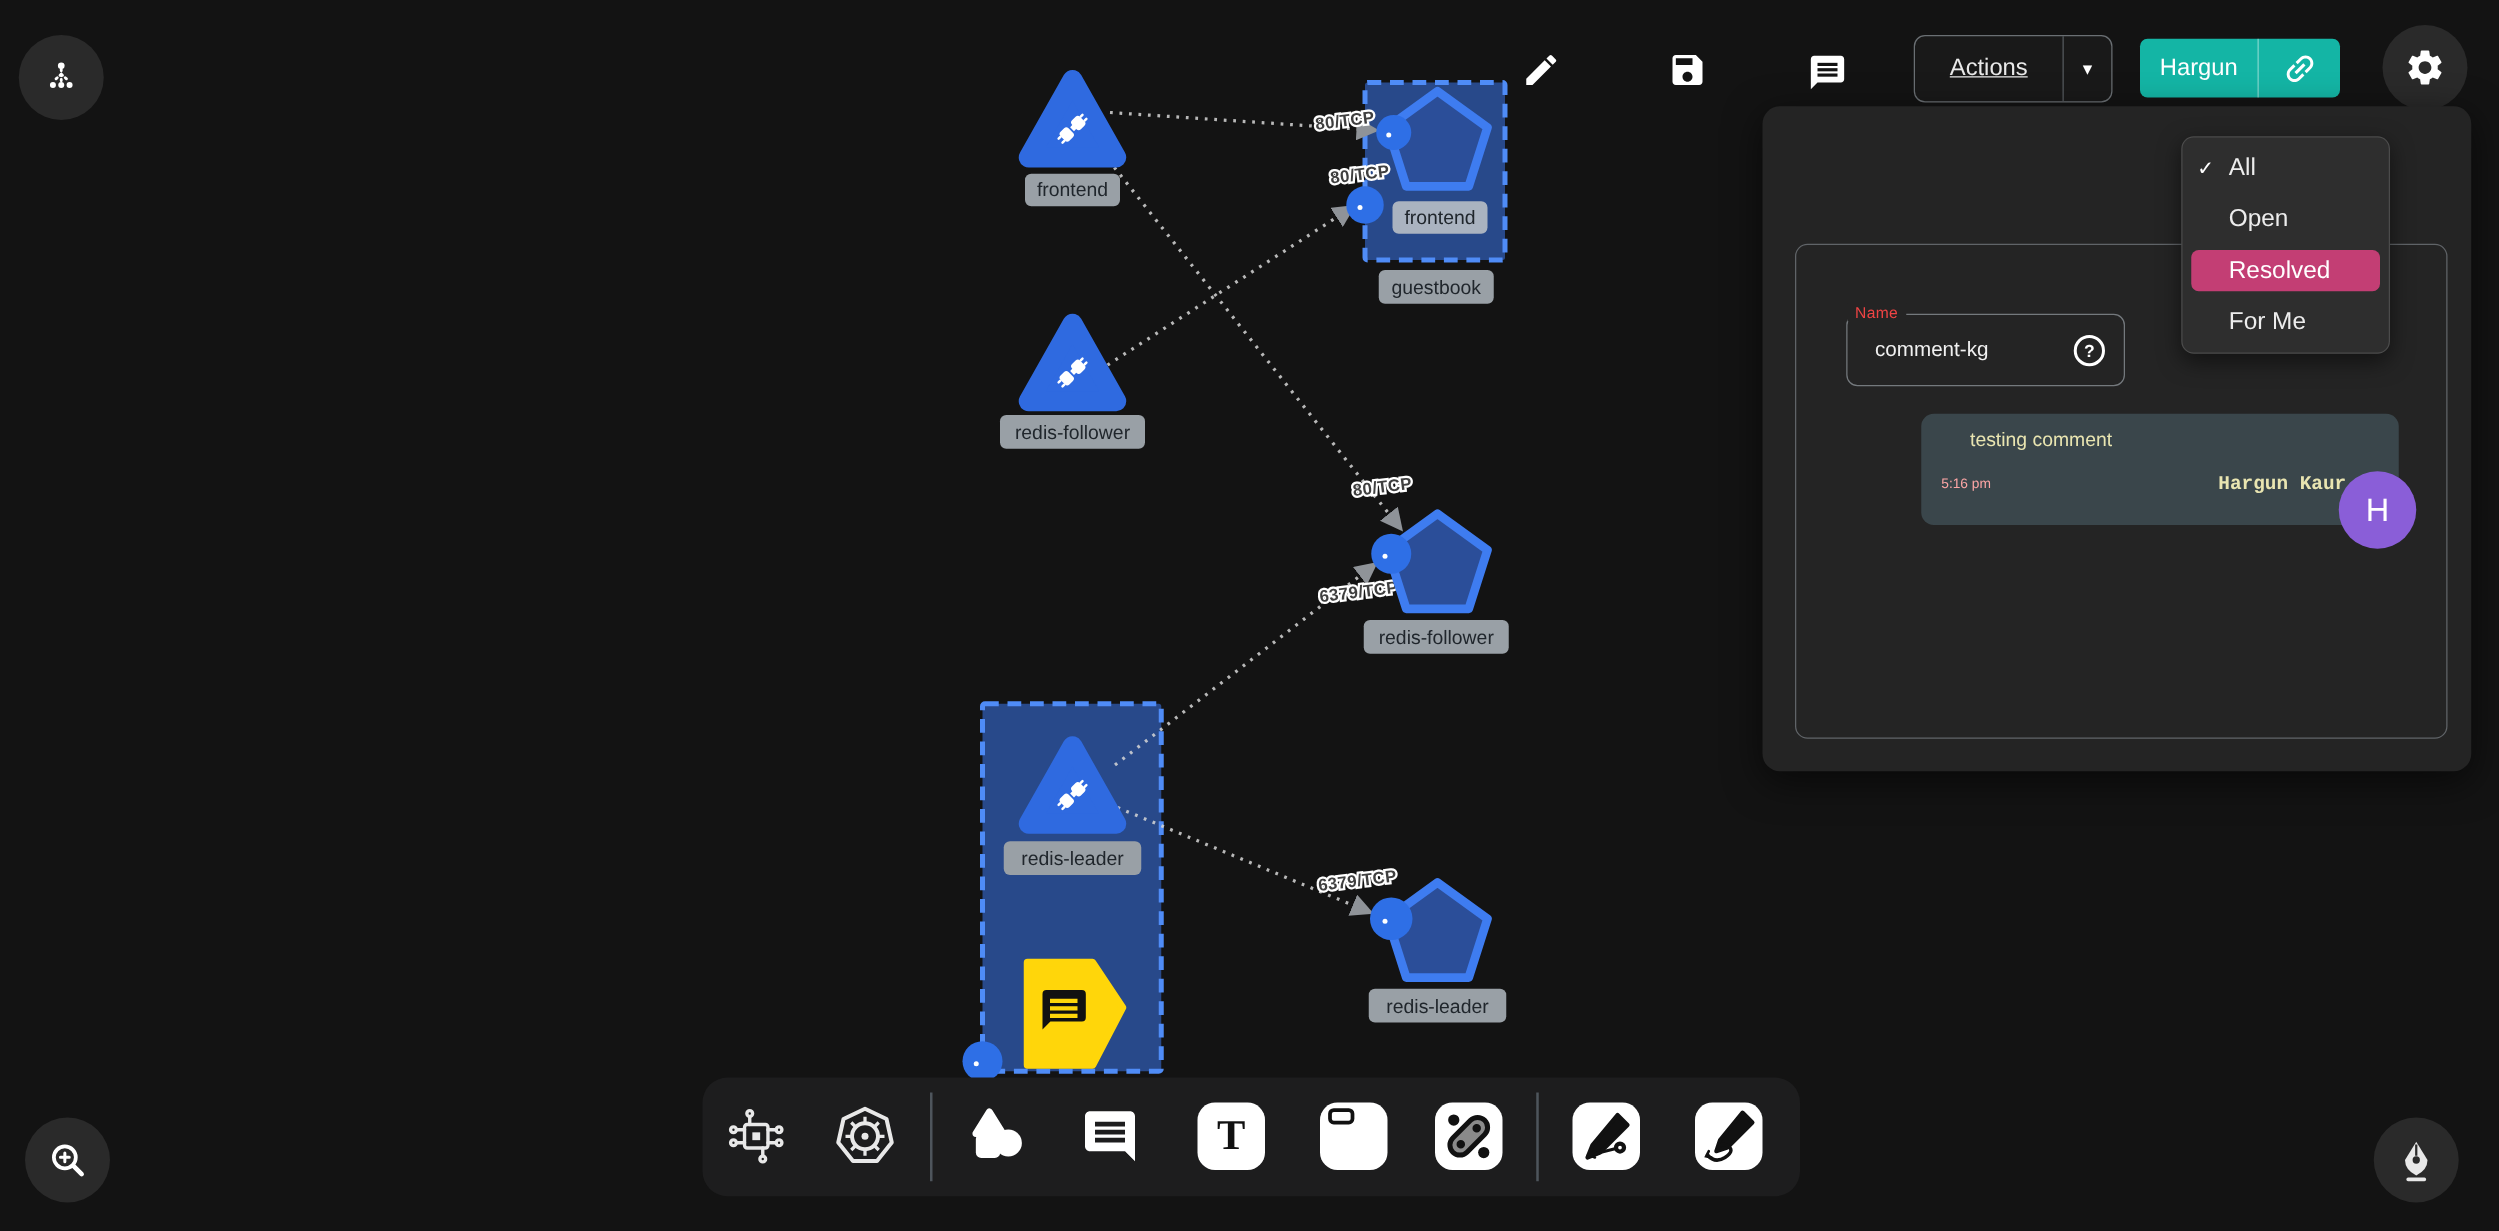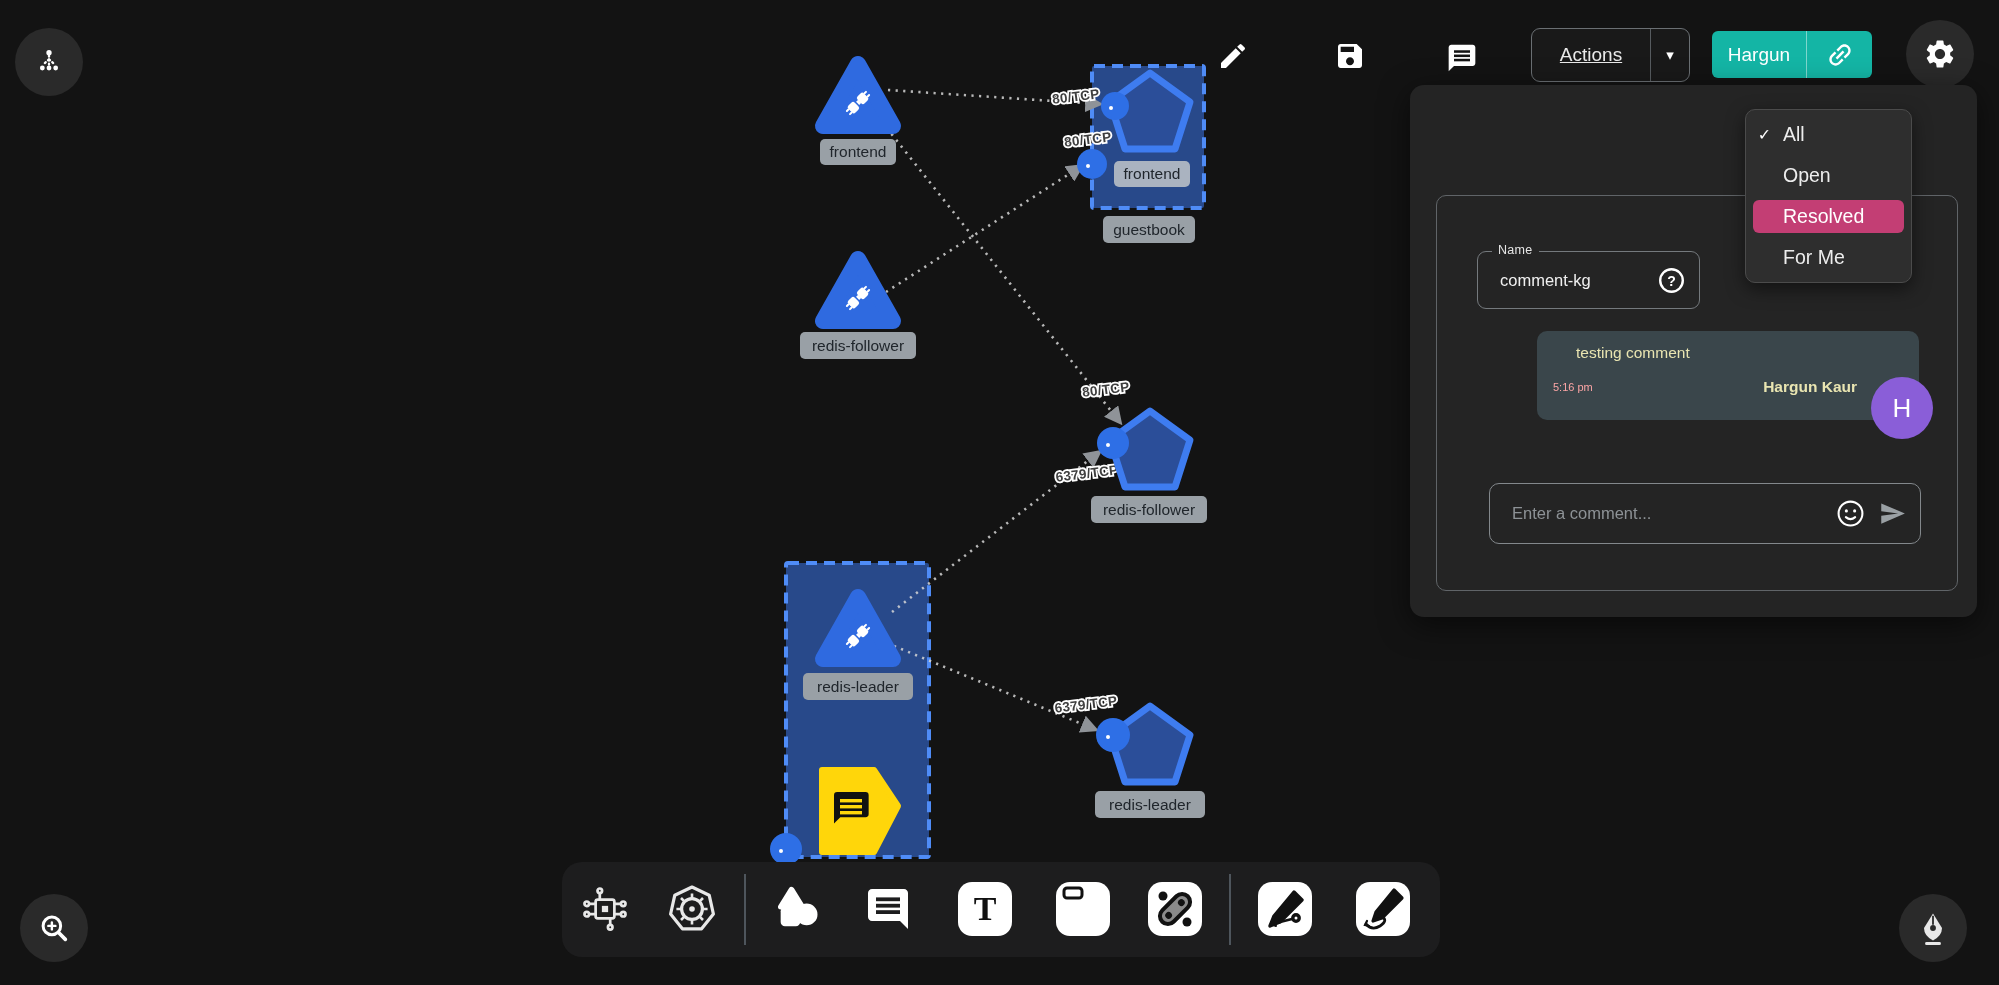--- a/index.html
+++ b/index.html
@@ -73,36 +73,36 @@
     display:flex;align-items:center;justify-content:center;}
   .panel-body{
     position:absolute;left:26px;top:110px;width:520px;height:394px;
     border:1px solid #606468;border-radius:10px;
   }
   .name-field{
     position:absolute;left:40px;top:55px;width:223px;height:58px;box-sizing:border-box;
     border:1px solid #74797d;border-radius:9px;display:flex;align-items:center;
   }
   .name-legend{
-    position:absolute;top:-9px;left:14px;background:#242424;padding:0 6px;
-    font-size:12.5px;color:#e5e5e5;letter-spacing:.3px;
+    position:absolute;top:-9px;left:0;background:#242424;padding:0 6px;
+    font-size:12.5px;color:#ef4444;letter-spacing:.3px;
   }
   .name-value{
     border:none;background:transparent;outline:none;color:#f0f0f0;font-size:16.5px;
     font-family:"Liberation Sans",sans-serif;margin-left:20px;width:130px;
   }
   .help-badge{position:absolute;right:14px;top:15px;cursor:pointer;}
   .bubble{
     position:absolute;left:100px;top:135px;width:382px;height:89px;box-sizing:border-box;
     background:#3a464b;border-radius:10px;padding:13px 16px 12px 16px;
   }
   .bubble-text{color:#e9e5b1;font-size:15.5px;margin-left:23px;}
   .bubble-row{display:flex;justify-content:space-between;align-items:center;margin-top:16px;}
   .bubble-time{color:#fca5a5;font-size:11px;}
-  .bubble-author{color:#e9e5b1;font-size:15.5px;font-weight:bold;margin-right:46px;}
+  .bubble-author{color:#e9e5b1;font-size:15.5px;font-weight:bold;margin-right:26px;font-family:Liberation Mono, monospace;}
   .avatar{
     position:absolute;left:434px;top:181px;width:62px;height:62px;border-radius:50%;
     background:#8a5ed8;color:#ffffff;font-size:26px;display:flex;align-items:center;justify-content:center;
   }
   .comment-input{
     position:absolute;left:52px;top:287px;width:432px;height:61px;box-sizing:border-box;
     border:1.5px solid #83888c;border-radius:10px;display:flex;align-items:center;
   }
   .comment-input input{
     flex:1;border:none;background:transparent;outline:none;margin-left:20px;
@@ -331,36 +331,20 @@
 
     <div class="bubble">
       <div class="bubble-text">testing comment</div>
       <div class="bubble-row">
         <span class="bubble-time">5:16 pm</span>
         <span class="bubble-author">Hargun Kaur</span>
       </div>
     </div>
     <div class="avatar">H</div>
 
-    <div class="comment-input">
-      <input type="text" placeholder="Enter a comment..." style="">
-      <span class="ci-icon">
-        <svg width="29" height="29" viewBox="0 0 28 28" fill="none" stroke="#ffffff" stroke-width="2">
-          <circle cx="14" cy="14" r="11.5"></circle>
-          <circle cx="10" cy="11.5" r="1.5" fill="#ffffff" stroke="none"></circle>
-          <circle cx="18" cy="11.5" r="1.5" fill="#ffffff" stroke="none"></circle>
-          <path d="M9.5 17.5 q4.5 4 9 0" stroke-linecap="round"></path>
-        </svg>
-      </span>
-      <span class="ci-icon">
-        <svg width="27" height="27" viewBox="0 0 24 24" fill="#9aa0a4">
-          <path d="M2.01 21L23 12 2.01 3 2 10l15 2-15 2z"></path>
-        </svg>
-      </span>
-    </div>
   </div>
 </div>
 
 <div class="filter-menu">
   <div class="fm-item">
     <span class="fm-check">✓</span>
     <span class="fm-label">All</span>
   </div>
   <div class="fm-item">
     <span class="fm-check"></span>

